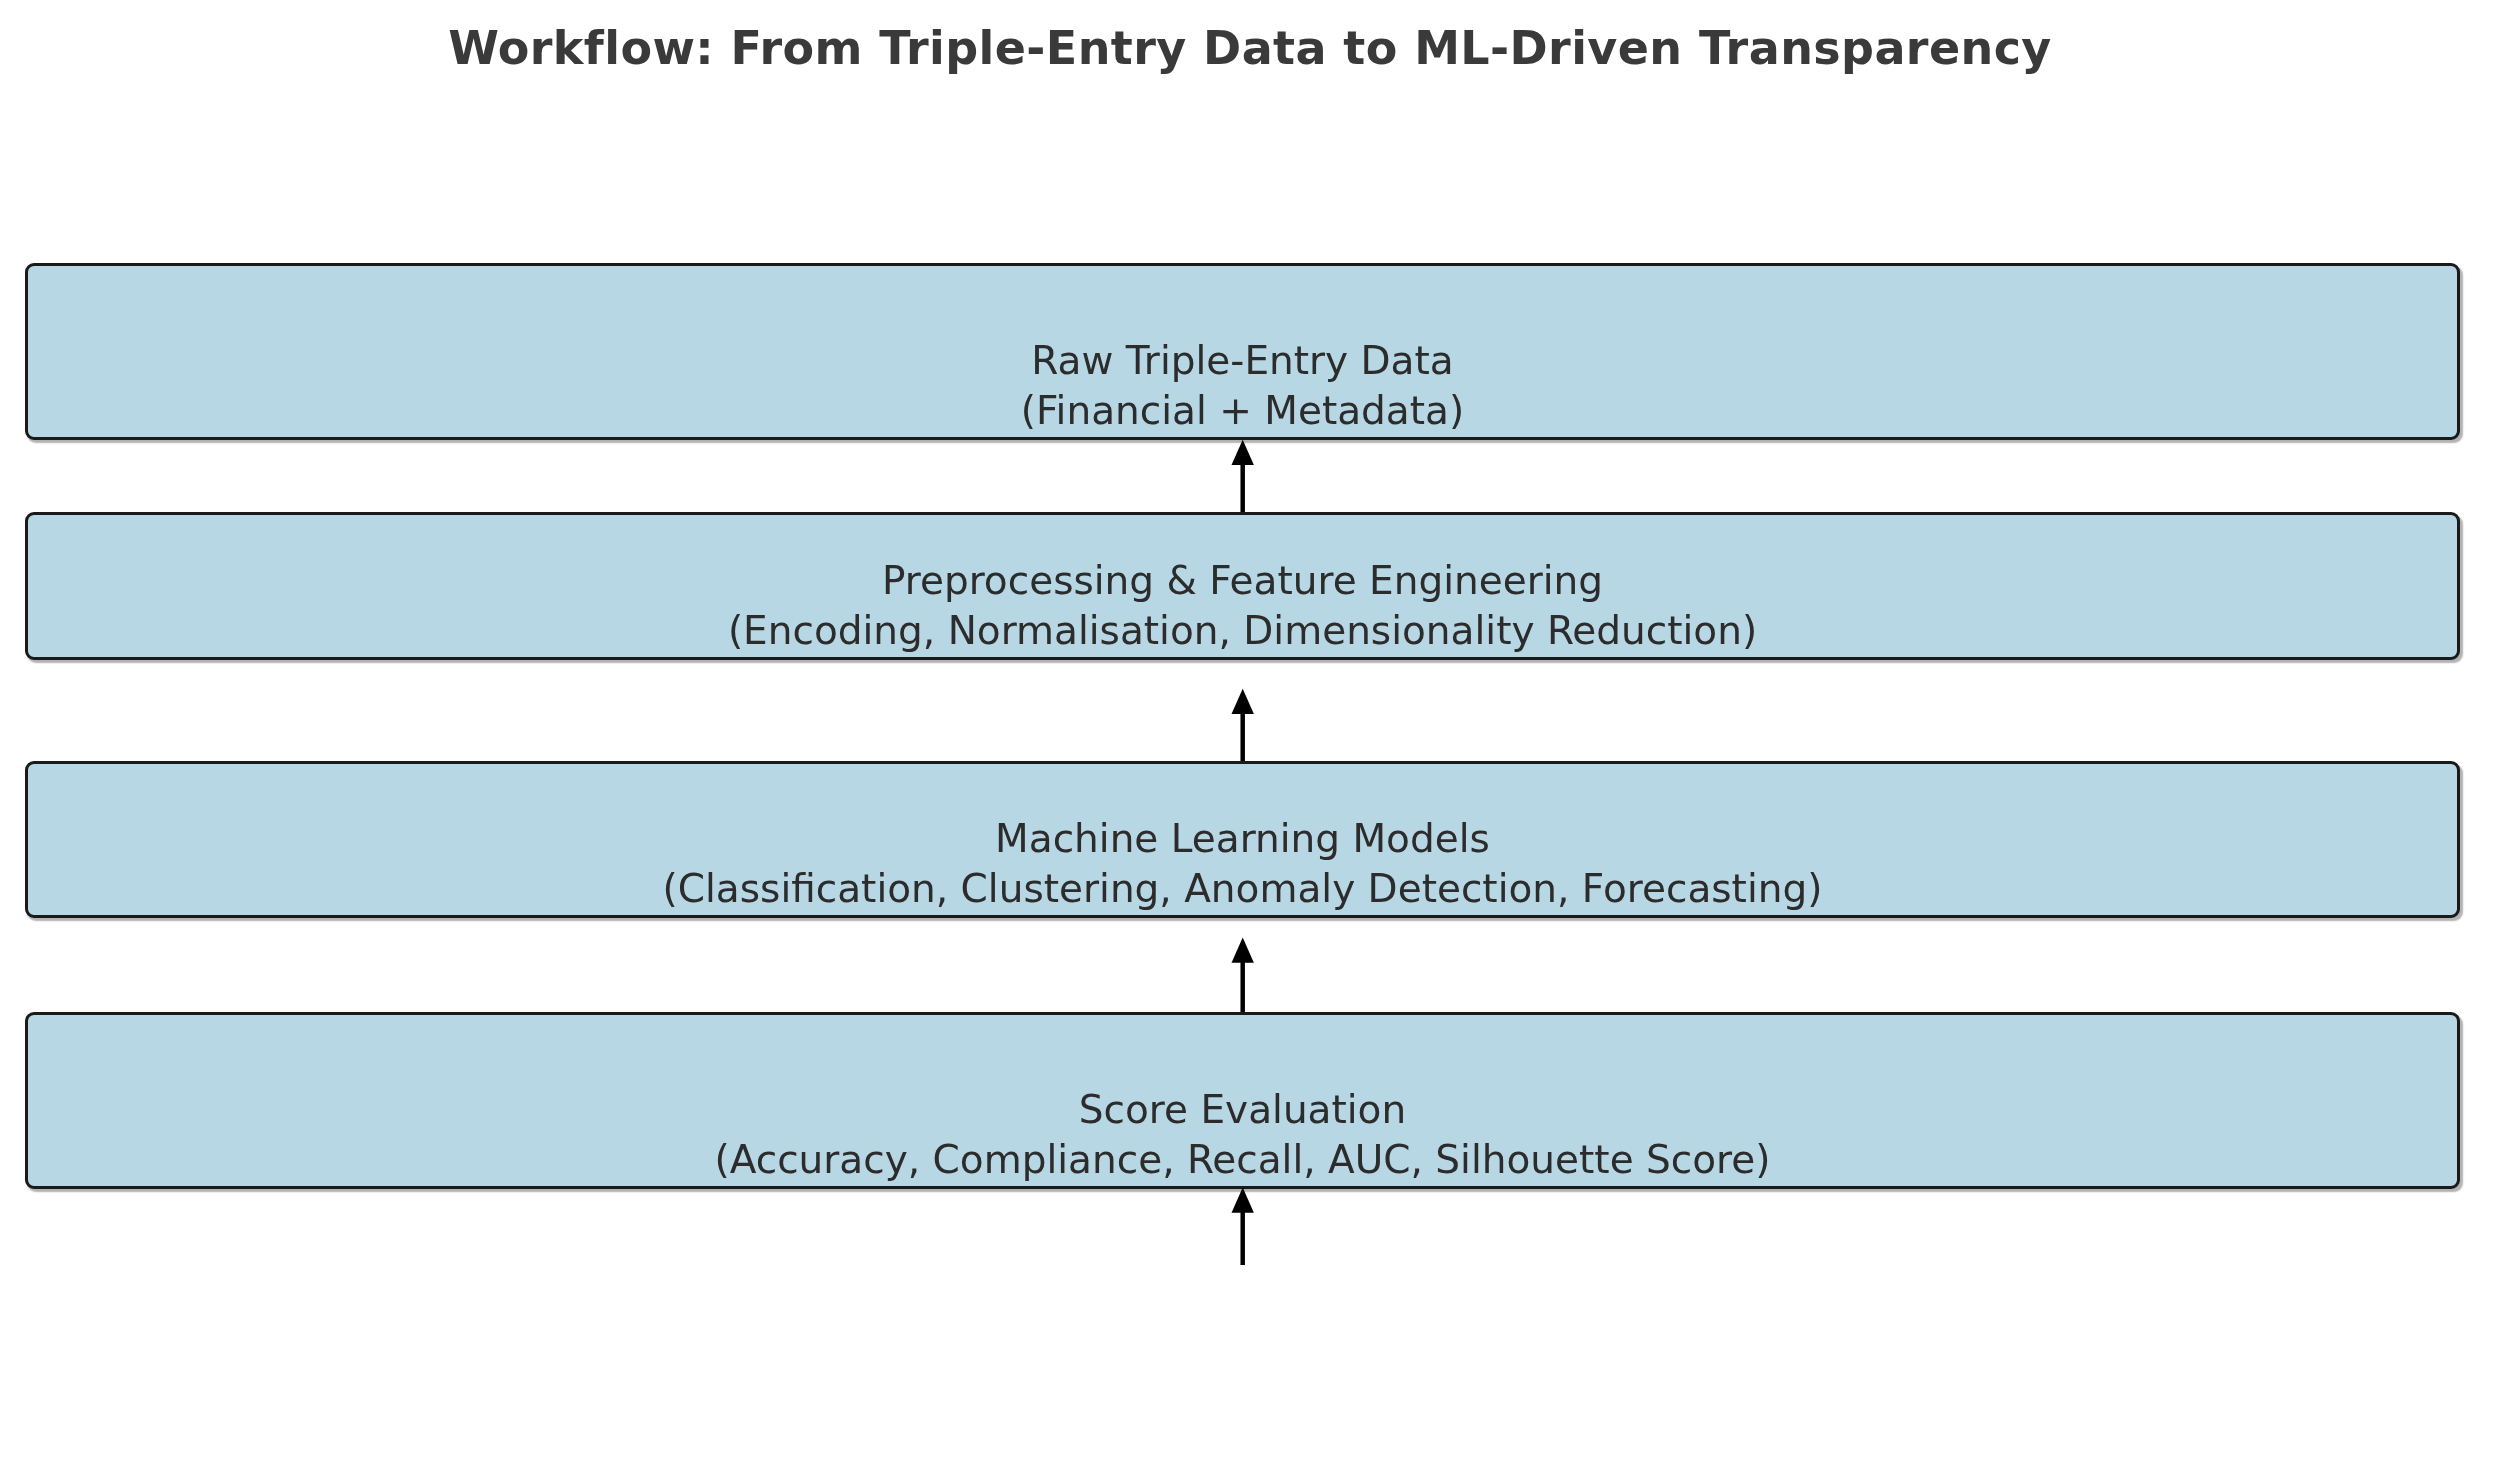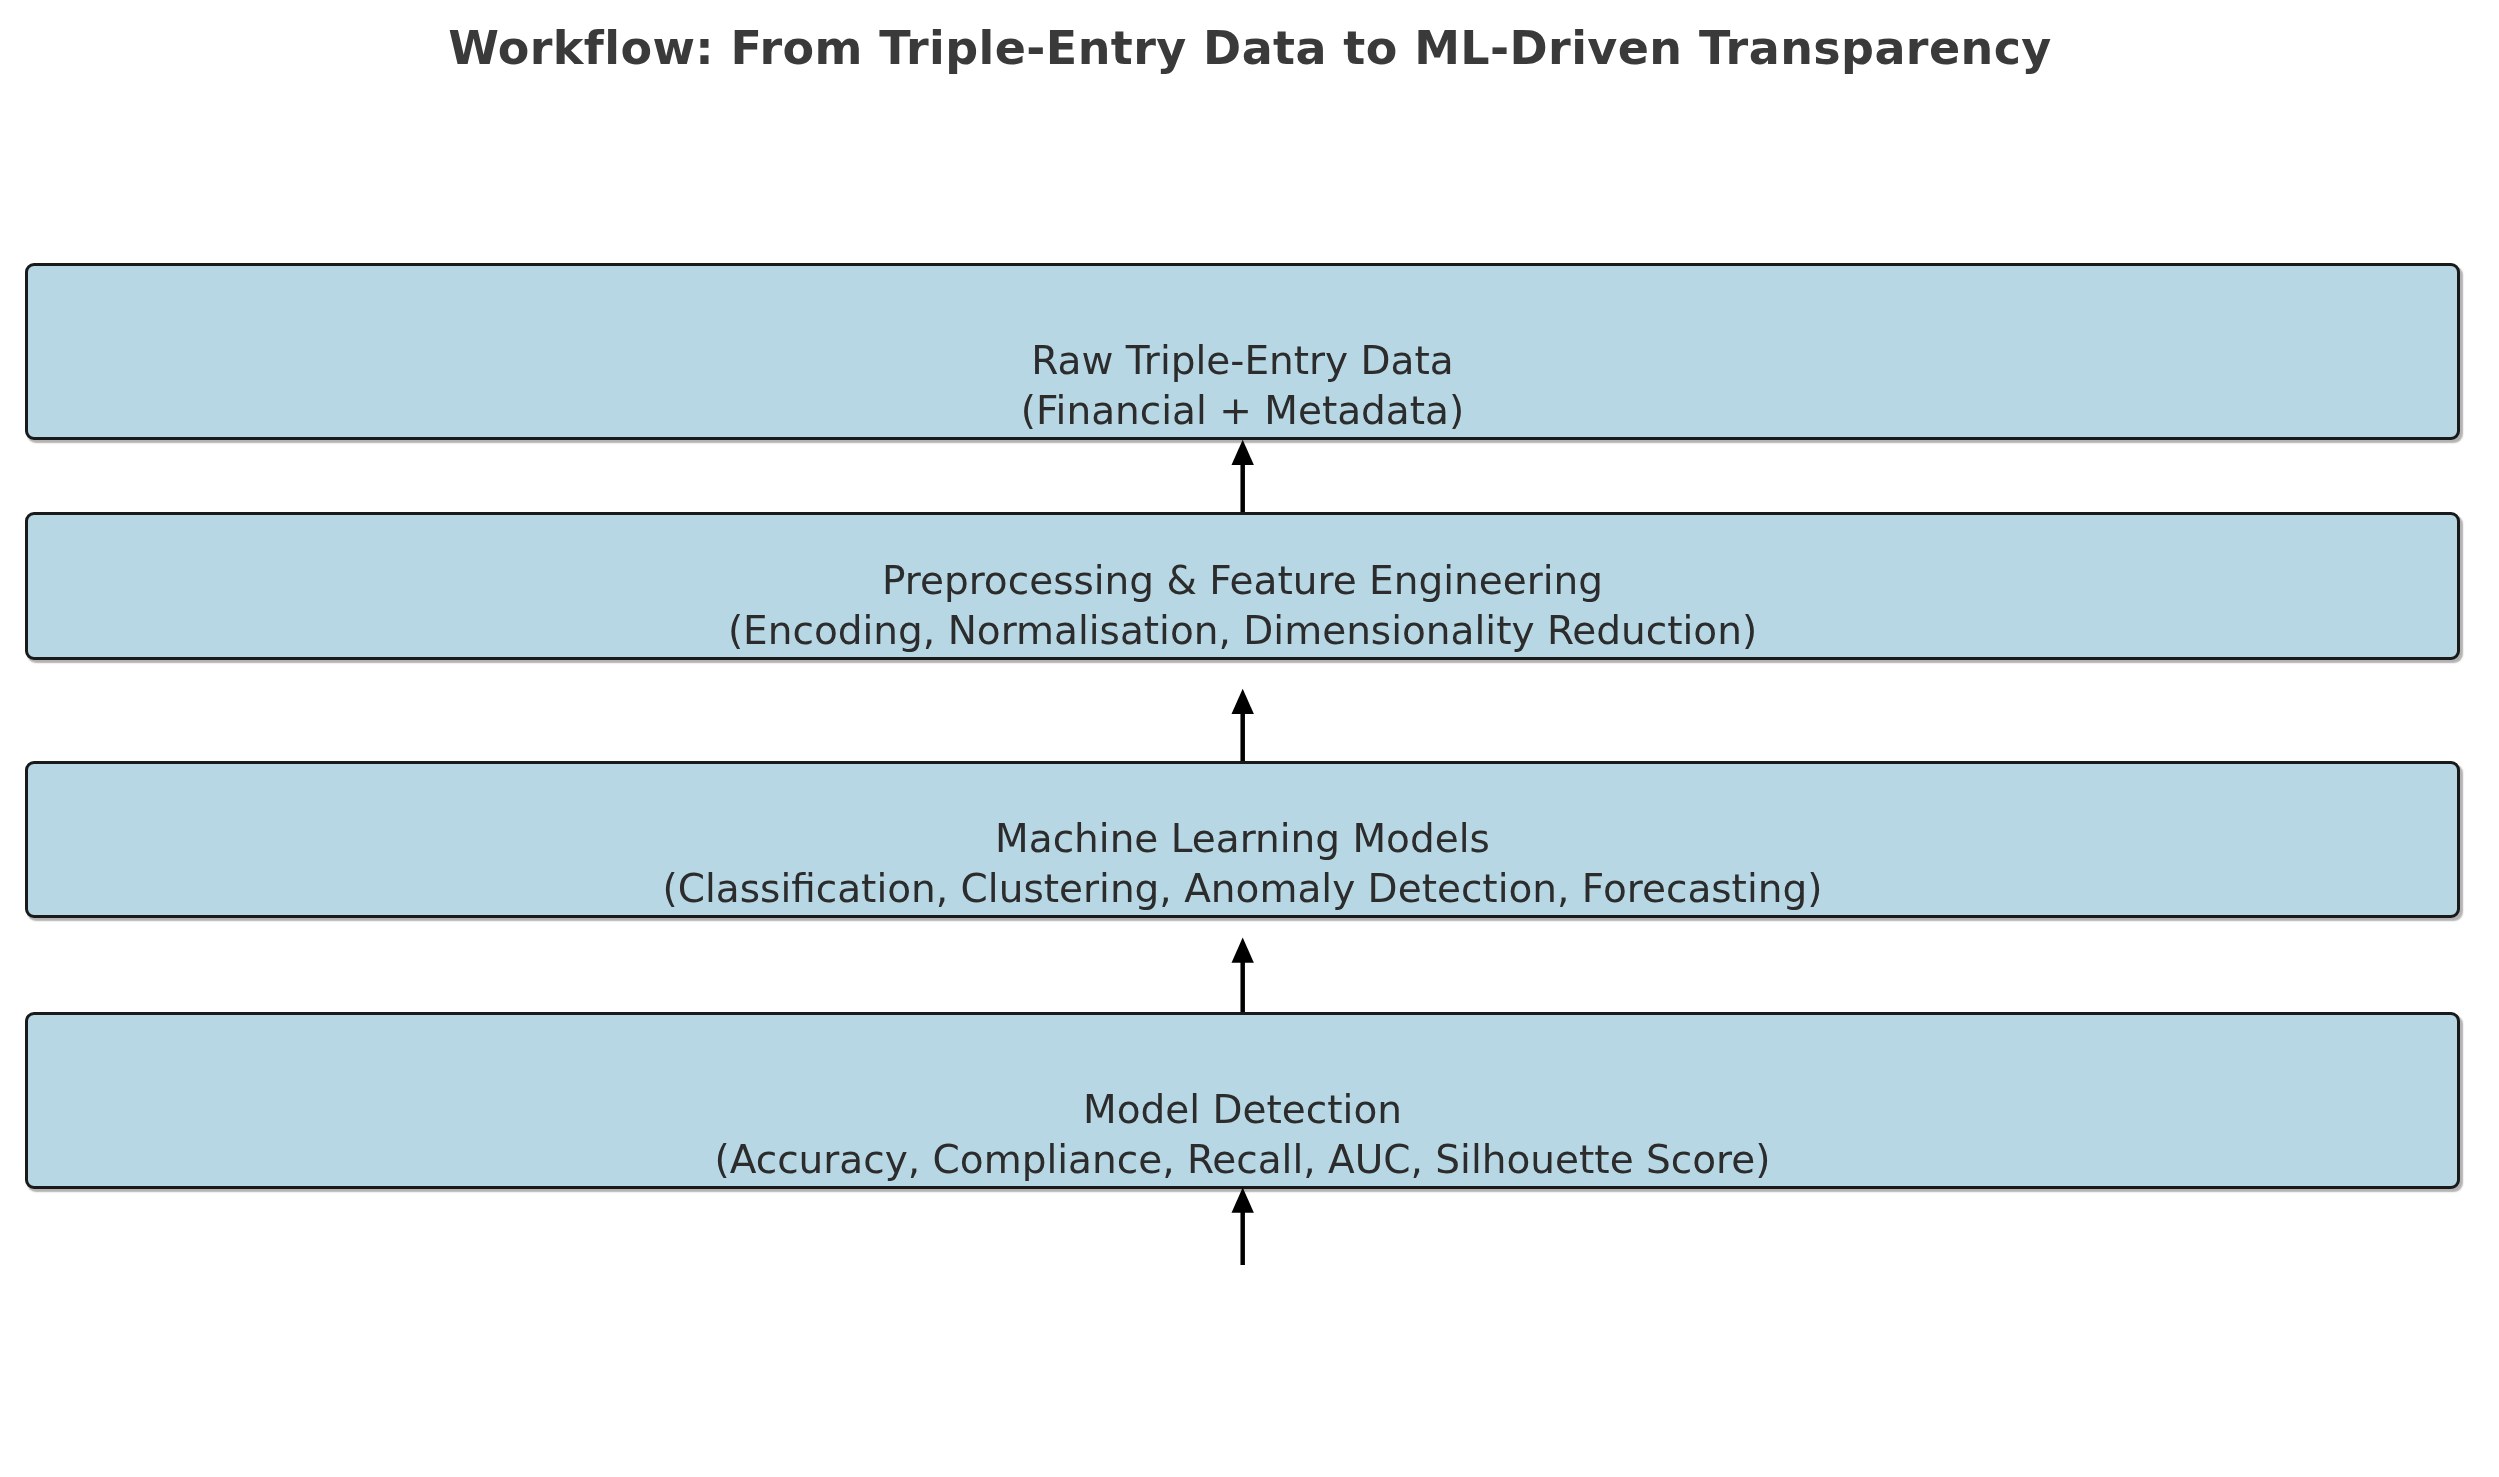--- a/index.html
+++ b/index.html
@@ -117,21 +117,21 @@
   </div>
 
   <div class="flow-arrow" id="arrow-3">
     <svg width="25.4" height="79" viewBox="0 0 34 106" xmlns="http://www.w3.org/2000/svg">
       <rect x="14" y="30" width="6" height="76" fill="#000000"></rect>
       <polygon points="17,2 32,36 2,36" fill="#000000"></polygon>
     </svg>
   </div>
 
   <div class="stage-box" id="box-4">
-    <div class="stage-line">Model Detection</div>
+    <div class="stage-line">Score Evaluation</div>
     <div class="stage-line">(Accuracy, Compliance, Recall, AUC, Silhouette Score)</div>
   </div>
 
   <div class="flow-arrow" id="arrow-4">
     <svg width="25.4" height="79" viewBox="0 0 34 106" xmlns="http://www.w3.org/2000/svg">
       <rect x="14" y="30" width="6" height="76" fill="#000000"></rect>
       <polygon points="17,2 32,36 2,36" fill="#000000"></polygon>
     </svg>
   </div>
 

